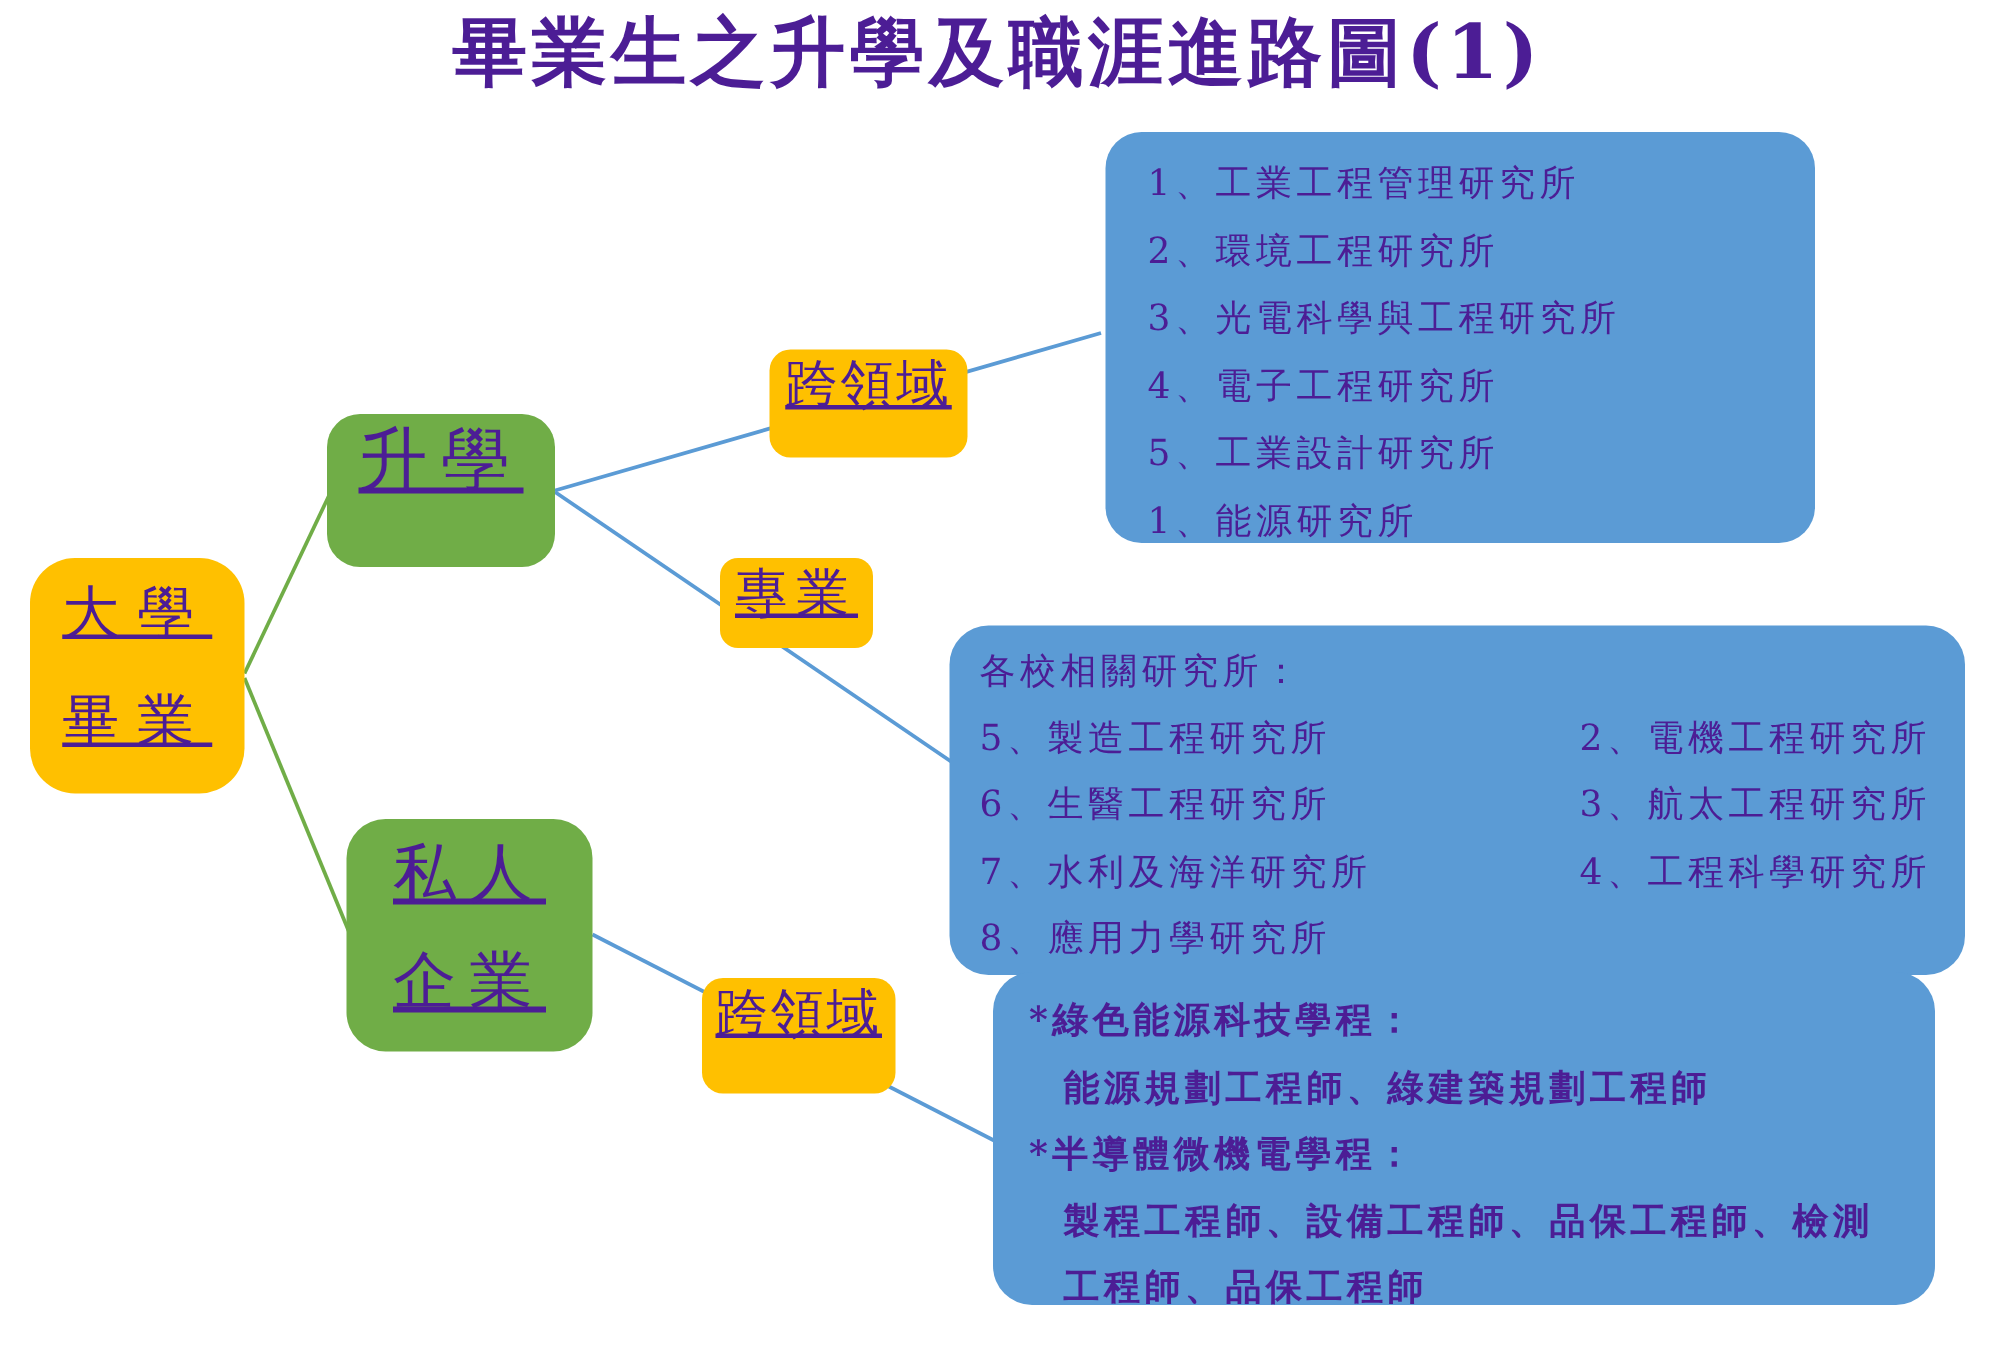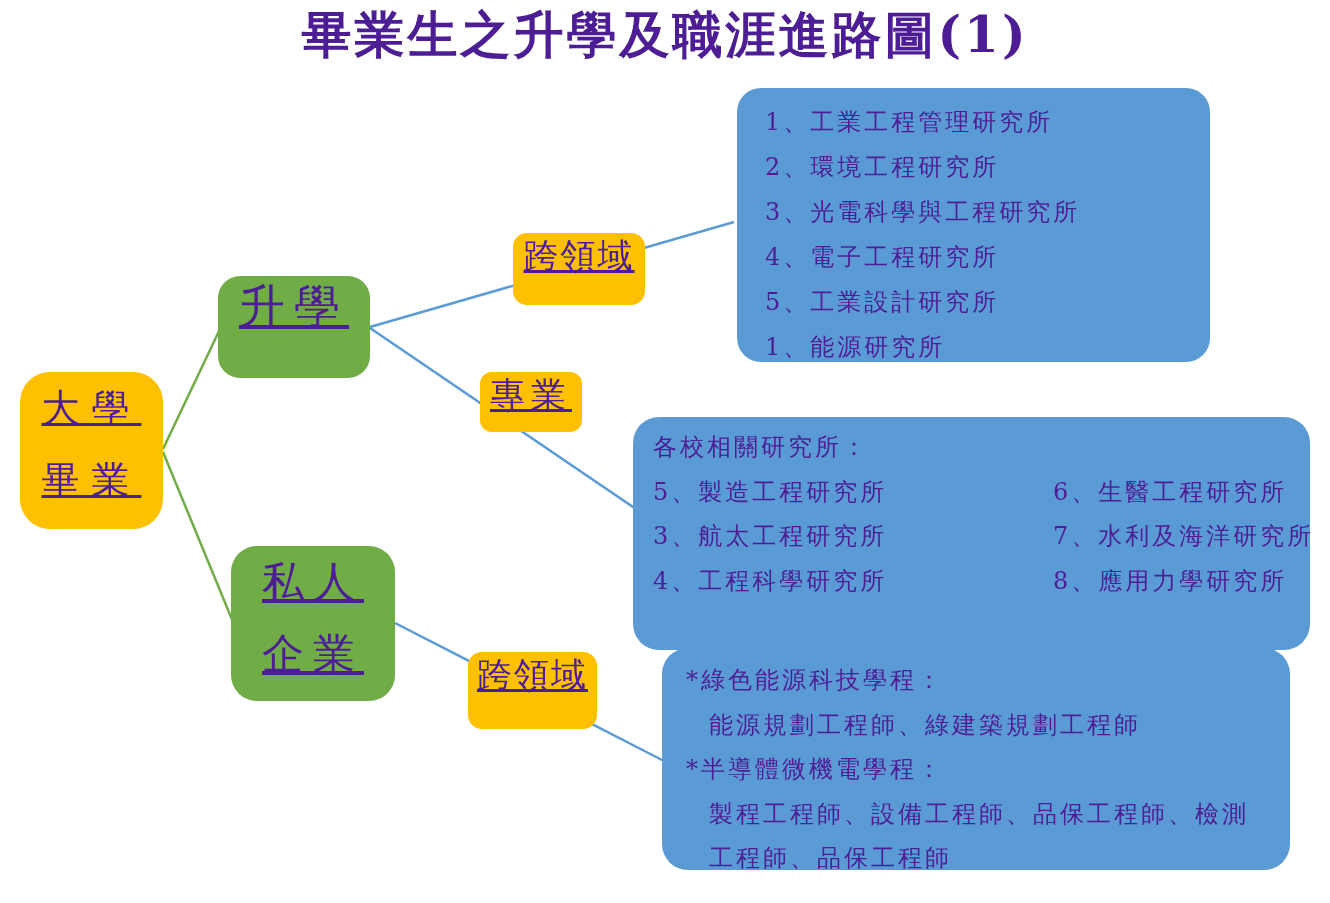--- a/index.html
+++ b/index.html
@@ -40,21 +40,21 @@
   }
   .box-top { left:737px; top:88px;  width:473px; height:274px; border-radius:24px; padding:12px 10px 0 28px; }
   .box-top .line { line-height:45px; white-space:nowrap; }
 
   .box-mid { left:633px; top:392px; width:677px; height:233px; border-radius:26px; padding:8px 8px 0 20px;margin-top:25px; }
   .mid-grid { display:grid; grid-template-columns:400px auto; }
   .mid-grid .hdr { grid-column:1 / 3; }
   .mid-grid > div { line-height:44.5px; white-space:nowrap; }
 
   .box-bot { left:662px; top:648px; width:628px; height:222px; border-radius:26px; padding:10px 8px 0 24px; }
-  .box-bot .line { line-height:44.5px; white-space:nowrap; }
+  .box-bot .line { line-height:44.5px; white-space:nowrap;font-weight:bold; }
   .box-bot .indent { padding-left:23px; }
 </style>
 </head>
 <body>
 
 <div class="stage">
 
   <h1 class="title">畢業生之升學及職涯進路圖(1)</h1>
 
   <svg class="connectors" viewBox="0 0 1330 903" xmlns="http://www.w3.org/2000/svg">
@@ -97,20 +97,21 @@
     <div class="line">3、光電科學與工程研究所</div>
     <div class="line">4、電子工程研究所</div>
     <div class="line">5、工業設計研究所</div>
     <div class="line">1、能源研究所</div>
   </div>
 
   <div class="bigbox blue box-mid">
     <div class="mid-grid">
       <div class="hdr">各校相關研究所：</div>
       <div>5、製造工程研究所</div>
+      <div>2、電機工程研究所</div>
       <div>6、生醫工程研究所</div>
       <div>3、航太工程研究所</div>
       <div>7、水利及海洋研究所</div>
       <div>4、工程科學研究所</div>
       <div>8、應用力學研究所</div>
     </div>
   </div>
 
   <div class="bigbox blue box-bot">
     <div class="line">*綠色能源科技學程：</div>

